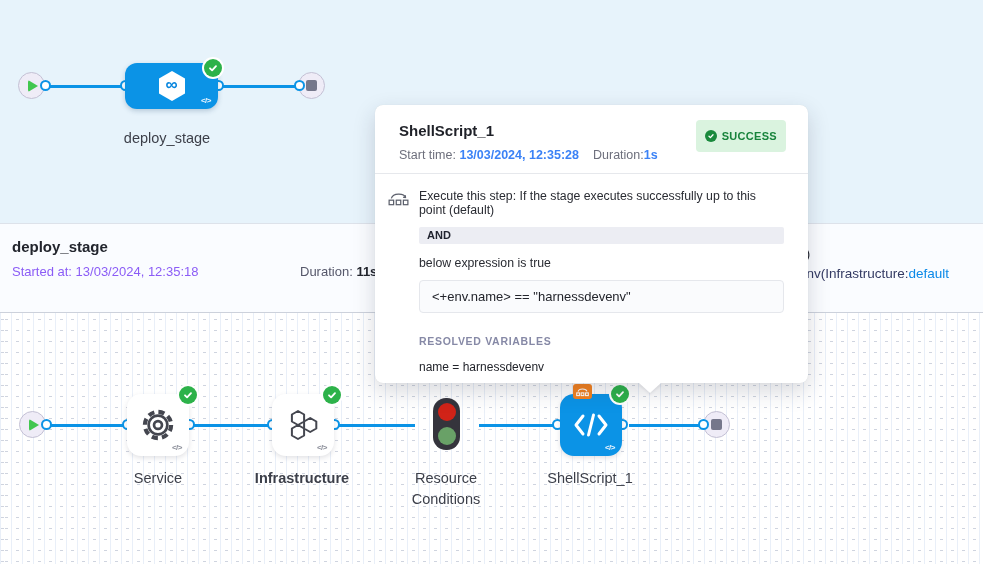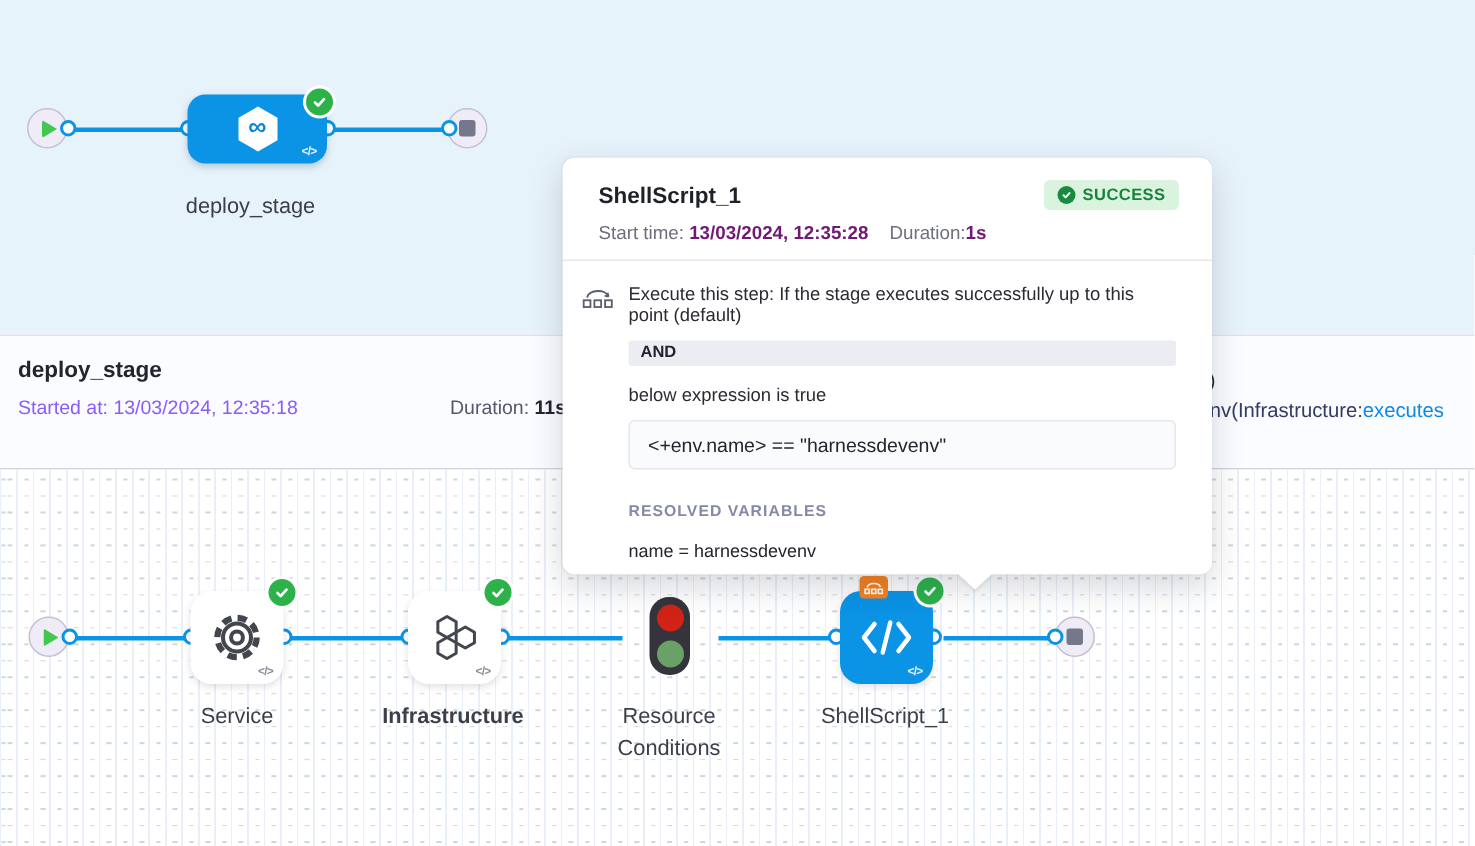--- a/index.html
+++ b/index.html
@@ -74,23 +74,23 @@
   .popup { position:absolute; left:375px; top:105px; width:433px; height:278px; background:#fff;
     border-radius:8px; z-index:50;
     box-shadow:0 8px 22px rgba(35,40,60,.18), 0 0 1px rgba(0,0,0,.1); }
   .popup-tail { position:absolute; left:638px; top:382px; z-index:51; width:0; height:0;
     border-left:12px solid transparent; border-right:12px solid transparent;
     border-top:11px solid #fff; filter:drop-shadow(0 2px 1px rgba(35,40,60,.08)); }
   .pp-header { position:relative; padding:17px 22px 0 24px; height:69px;
     border-bottom:1px solid #e6e8ec; }
   .pp-title { font-size:15px; font-weight:700; color:#1f2128; margin-bottom:9px; }
   .pp-meta { font-size:12.5px; color:#6d6f7c; }
-  .pp-meta b { color:#701a75; font-weight:700; }
+  .pp-meta b { color:#3b82f6; font-weight:700; }
   .pp-meta .dur { margin-left:14px; }
-  .status-pill { position:absolute; right:22px; top:15px; height:20px; padding:0 9px;
+  .status-pill { position:absolute; right:22px; top:15px; height:32px; padding:0 9px;
     background:#daf3df; border-radius:4px; display:flex; align-items:center; gap:5px; }
   .status-pill .txt { font-size:11px; font-weight:700; color:#17833b; letter-spacing:.3px; }
   .status-dot { width:12px; height:12px; border-radius:50%; background:#1a8a3d;
     display:flex; align-items:center; justify-content:center; }
   .pp-body { position:relative; padding:15px 24px 0 44px; }
   .cond-icon-gray { position:absolute; left:13px; top:17px; }
   .pp-cond-title { font-size:13.5px; font-weight:700; color:#1f2128; margin-bottom:13px; }
   .pp-exec { font-size:12.3px; color:#2a2c33; margin-bottom:10px; }
   .pp-and { height:17px; line-height:17px; background:#ecedf3; border-radius:2px;
     padding-left:8px; font-size:11px; font-weight:700; color:#212430; margin-bottom:12px; }
@@ -142,21 +142,21 @@
     <div class="stop-sq"></div>
   </div>
 
   <div class="node-label" style="left:167px; top:128px;">deploy_stage</div>
 
   <div class="stage-title">deploy_stage</div>
   <div class="stage-meta">Started at: 13/03/2024, 12:35:18</div>
   <div class="stage-duration"><span>Duration: </span><b>11s</b></div>
   <div class="clip-frag">
     <div class="l1">s)</div>
-    <div><span class="plain">env(Infrastructure:</span><span class="link">executes</span></div>
+    <div><span class="plain">env(Infrastructure:</span><span class="link">default</span></div>
   </div>
 
   <div class="round-node" style="left:19px; top:411px;">
     <div class="play-tri"></div>
   </div>
   <div class="seg" style="left:46px; top:424px; width:81px;"></div>
   <div class="edot" style="left:41px; top:419px;"></div>
   <div class="edot" style="left:122px; top:419px;"></div>
 
   <div class="card" style="left:127px; top:394px;">

